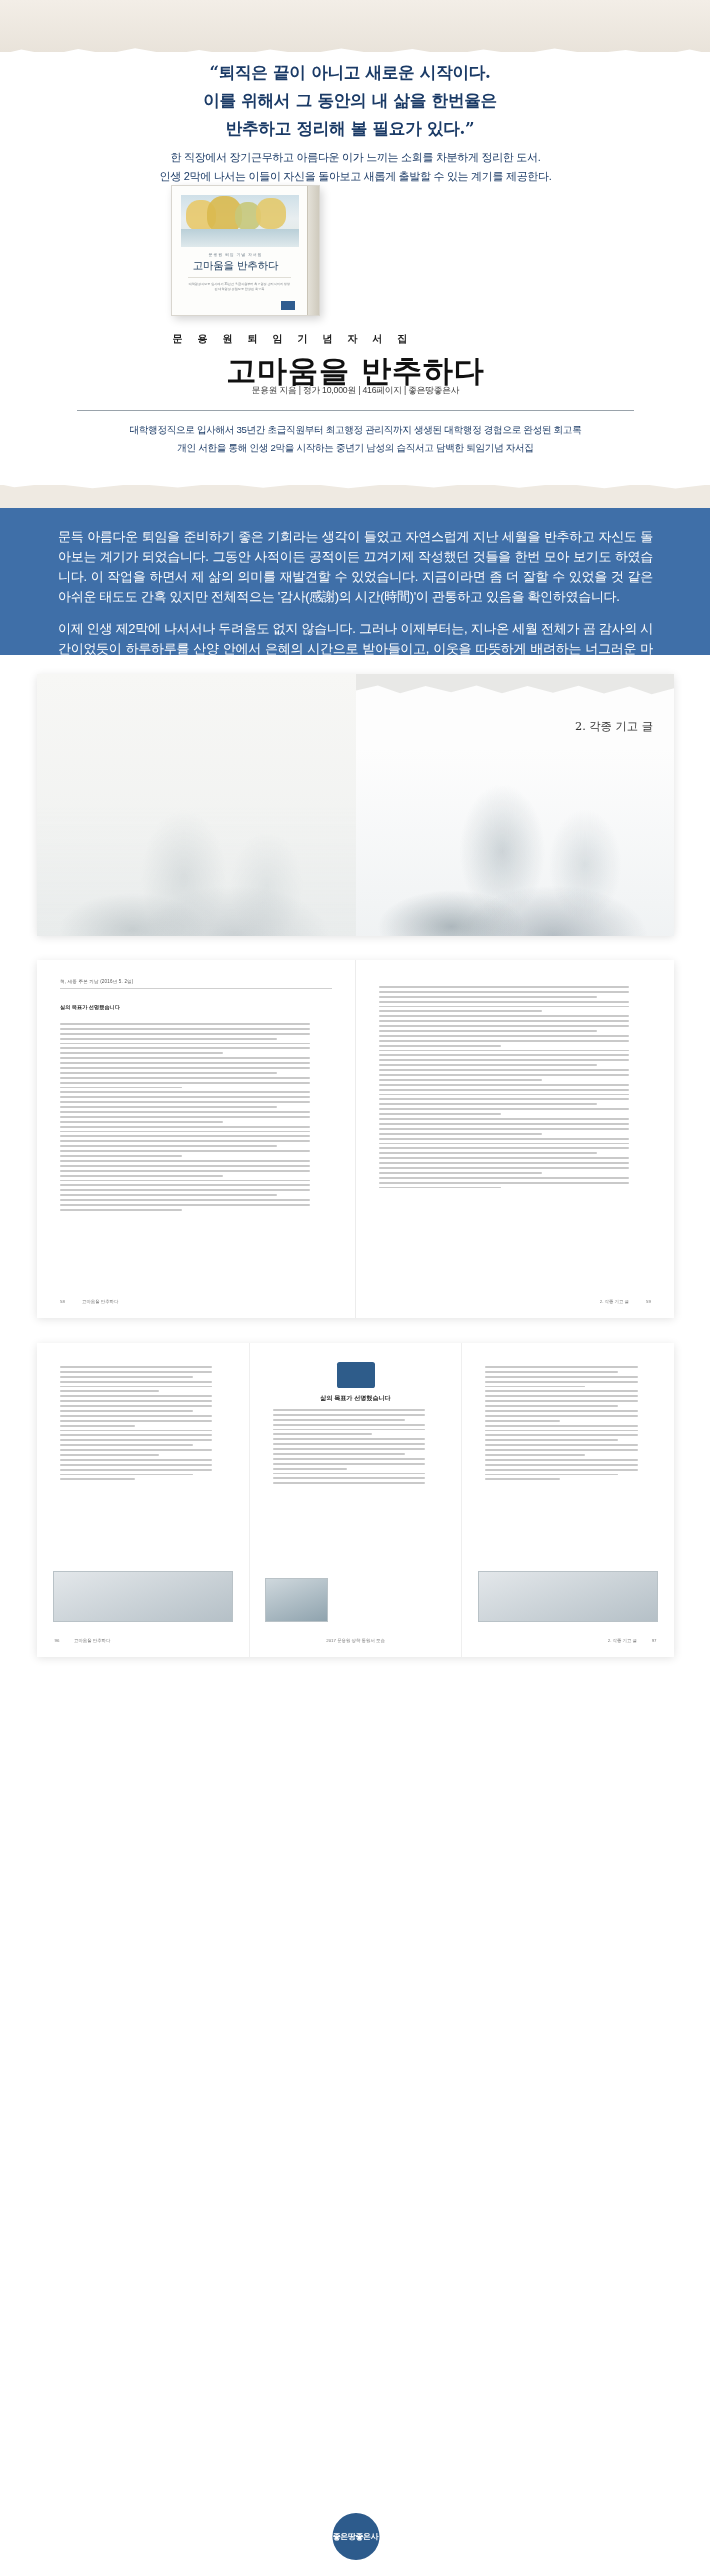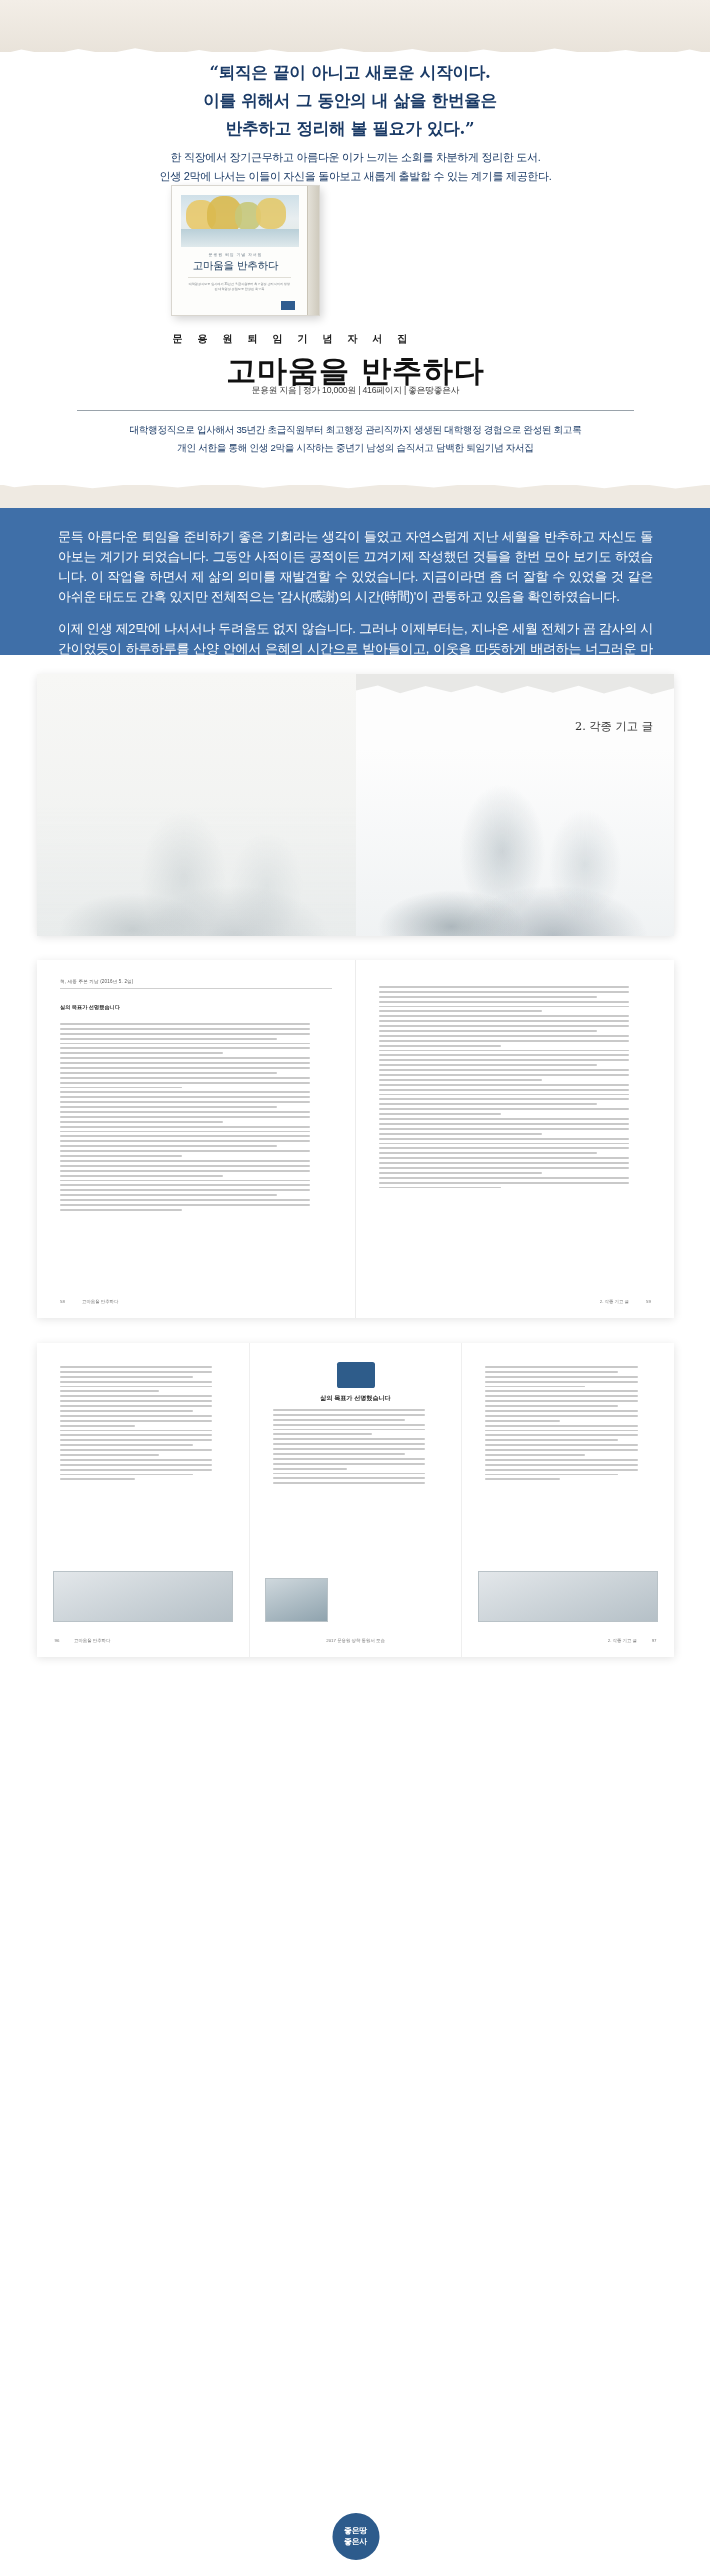--- a/index.html
+++ b/index.html
@@ -378,21 +378,21 @@
   
   .logo {
     position: absolute;
     left: 50%; transform: translateX(-50%);
     bottom: 15.7px;
     width: 47px; height: 47px;
     border-radius: 50%;
     background: #2d5b8c;
     color: #fff;
     display: flex;
-    flex-direction: column;
+    flex-direction: row;
     align-items: center;
     justify-content: center;
     font-size: 7.9px;
     line-height: 10.5px;
     font-weight: bold;
     letter-spacing: -0.3px;
   }
 
   
   .bottom-band {

